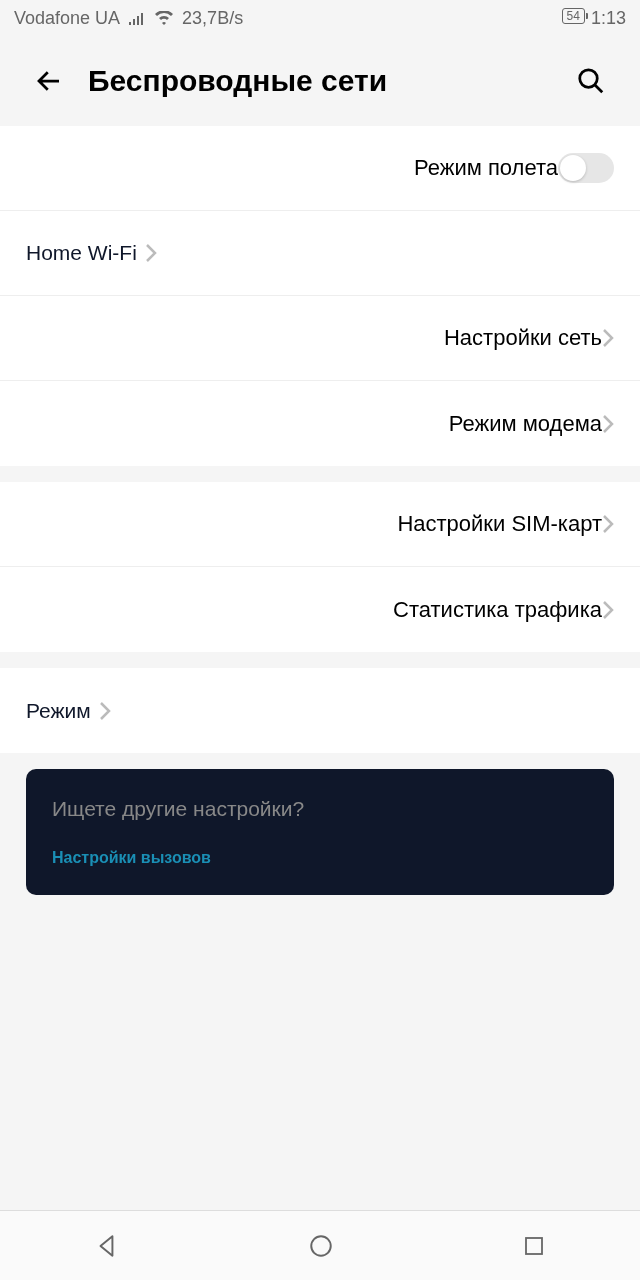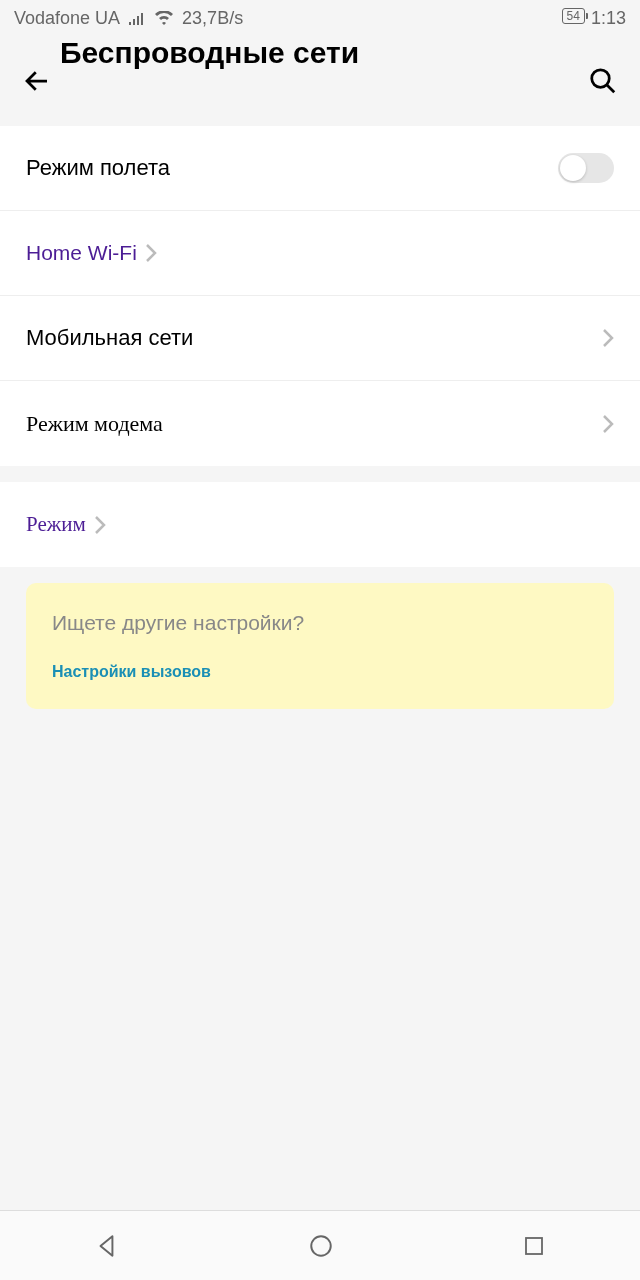--- a/index.html
+++ b/index.html
@@ -38,52 +38,54 @@
       right: -4px;
       top: 4px;
       width: 2px;
       height: 6px;
       background: #666;
       border-radius: 0 1px 1px 0;
     }
     .header {
       height: 90px;
       display: flex;
-      padding: 0 22px;
+      align-items: center;
+      padding: 0 34px;
       background: #f5f5f5;
-      gap: 8px;
+      gap: 24px;
     }
     .back-btn { display: flex; align-items: center; }
     .header-title {
       font-size: 30px;
       font-weight: 600;
       flex: 1;
       color: #000;
     }
     .search-btn { display: flex; align-items: center; }
     .group {
       background: #fff;
       margin-bottom: 16px;
     }
     .row {
       display: flex;
       align-items: center;
       min-height: 85px;
       padding: 0 26px;
       border-bottom: 1px solid #eee;
     }
-    .row:last-child { border-bottom: none; font-family: Liberation Serif, serif; }
+    .row:last-child { border-bottom: none; }
     .row-label {
       font-size: 22px;
       color: #000;
       flex: 1;
+      text-align: right;
     }
     .row-value {
       font-size: 21px;
-      color: #4c1d95;
+      color: #0f172a;
       margin-right: 8px;
     }
     .chevron { color: #bbb; display: flex; }
     .toggle {
       width: 56px;
       height: 30px;
       border-radius: 30px;
       background: #e6e6e6;
       position: relative;
     }
@@ -92,21 +94,21 @@
       position: absolute;
       left: 2px;
       top: 2px;
       width: 26px;
       height: 26px;
       border-radius: 50%;
       background: #fff;
       box-shadow: 0 1px 3px rgba(0,0,0,0.2);
     }
     .hint-card {
-      background: #fef9c3;
+      background: #0f172a;
       margin: 16px 26px;
       border-radius: 10px;
       padding: 28px 26px;
     }
     .hint-title {
       font-size: 21px;
       color: #888;
       margin-bottom: 28px;
     }
     .hint-link {
@@ -177,37 +179,55 @@
     </div>
     <div class="row">
       <div class="row-value">Home Wi-Fi</div>
       <div class="chevron">
           <svg width="12" height="20" viewBox="0 0 12 20" fill="none" stroke="#bbb" stroke-width="2.5">
             <path d="M2 2l8 8-8 8"></path>
           </svg>
         </div>
     </div>
     <div class="row">
-      <div class="row-label">Мобильная сети</div>
+      <div class="row-label">Настройки сеть</div>
       <div class="chevron">
           <svg width="12" height="20" viewBox="0 0 12 20" fill="none" stroke="#bbb" stroke-width="2.5">
             <path d="M2 2l8 8-8 8"></path>
           </svg>
         </div>
     </div>
     <div class="row">
       <div class="row-label">Режим модема</div>
       <div class="chevron">
           <svg width="12" height="20" viewBox="0 0 12 20" fill="none" stroke="#bbb" stroke-width="2.5">
             <path d="M2 2l8 8-8 8"></path>
           </svg>
         </div>
     </div>
   </div>
 
+  <div class="group">
+    <div class="row">
+      <div class="row-label">Настройки SIM-карт</div>
+      <div class="chevron">
+          <svg width="12" height="20" viewBox="0 0 12 20" fill="none" stroke="#bbb" stroke-width="2.5">
+            <path d="M2 2l8 8-8 8"></path>
+          </svg>
+        </div>
+    </div>
+    <div class="row">
+      <div class="row-label">Статистика трафика</div>
+      <div class="chevron">
+          <svg width="12" height="20" viewBox="0 0 12 20" fill="none" stroke="#bbb" stroke-width="2.5">
+            <path d="M2 2l8 8-8 8"></path>
+          </svg>
+        </div>
+    </div>
+  </div>
 
   <div class="group">
     <div class="row">
       <div class="row-value">Режим</div>
       <div class="chevron">
           <svg width="12" height="20" viewBox="0 0 12 20" fill="none" stroke="#bbb" stroke-width="2.5">
             <path d="M2 2l8 8-8 8"></path>
           </svg>
         </div>
     </div>

